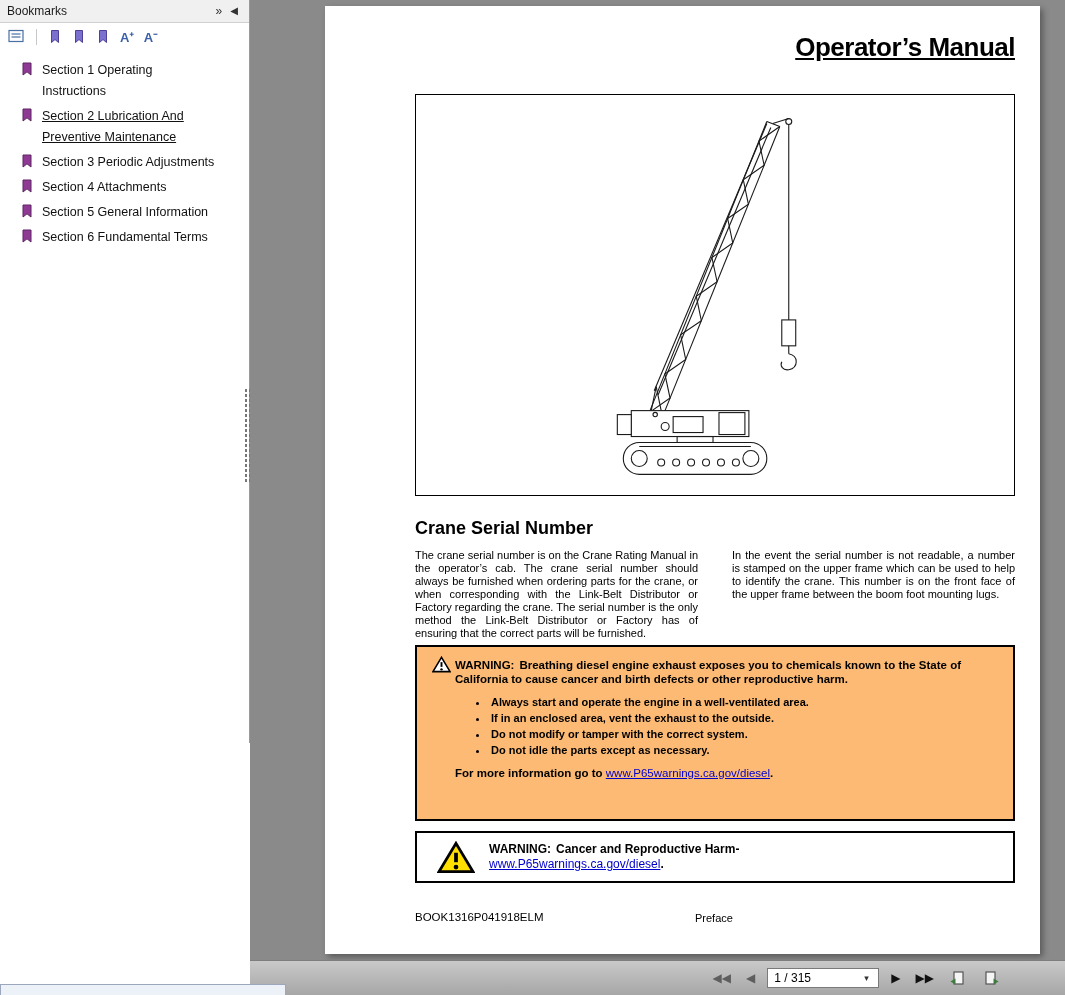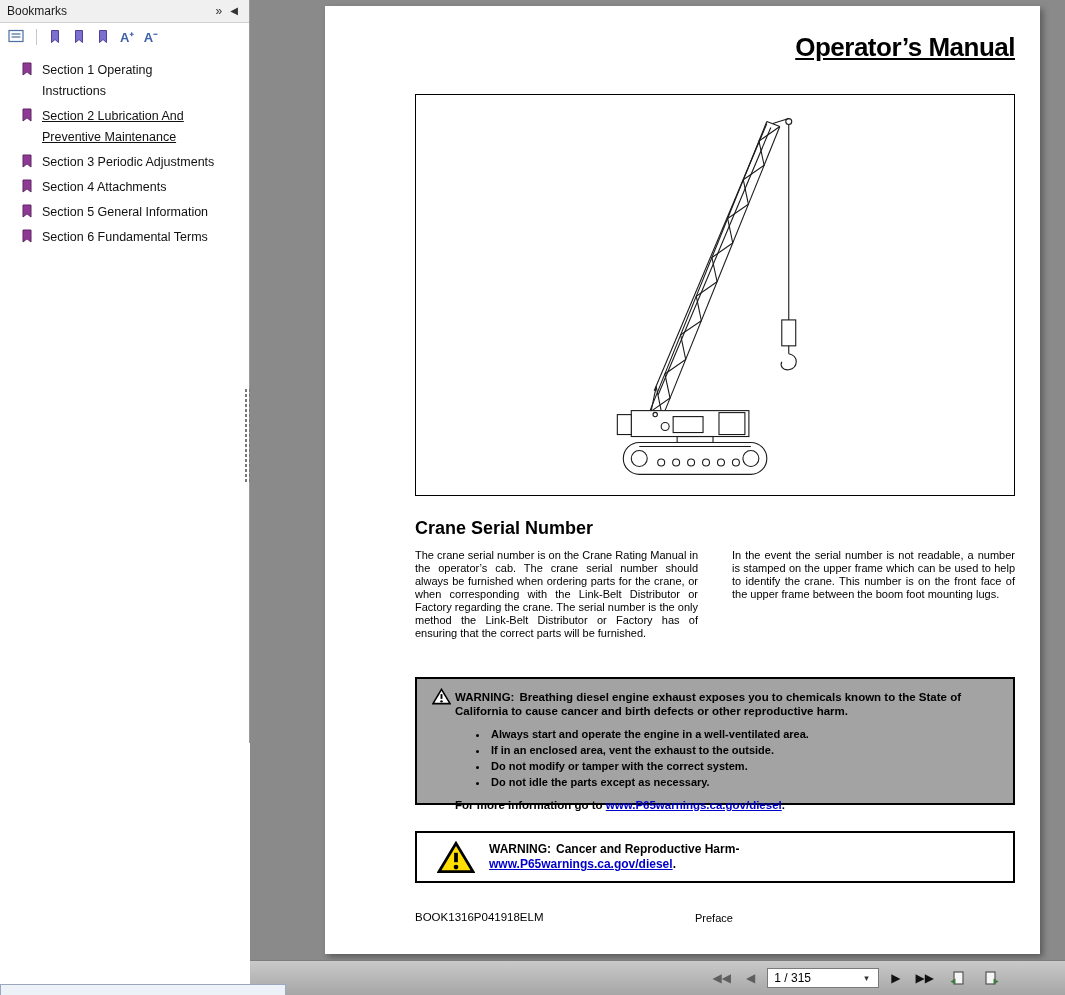--- a/index.html
+++ b/index.html
@@ -35,28 +35,28 @@
   .doc-title { position:absolute; top:26px; right:25px; font-size:26px; font-weight:bold; color:#000; letter-spacing:-0.5px;text-decoration:underline; }
 
   .crane-box { position:absolute; left:90px; top:88px; width:600px; height:402px; border:1.5px solid #000; background:#fff; }
   .crane-box svg { width:100%; height:100%; }
 
   .section-heading { position:absolute; left:90px; top:512px; font-size:18px; font-weight:bold; color:#000; }
 
   .body-cols { position:absolute; left:90px; top:543px; width:600px; display:flex; gap:34px; }
   .body-col { flex:1; font-size:11px; line-height:13px; color:#000; text-align:justify; }
 
-  .warning-box-1 { position:absolute; left:90px; top:671px; width:600px; height:128px; border:2.5px solid #000; background:#a3a3a3; }
+  .warning-box-1 { position:absolute; left:90px; top:639px; width:600px; height:176px; border:2.5px solid #000; background:#fdba74; }
   .wb1-head { position:relative; padding:11px 16px 0 38px; font-size:11.5px; font-weight:bold; line-height:14px; }
   .wb1-tri { position:absolute; left:15px; top:9px; }
   .wb-label { margin-right:5px; }
   .wb1-bullets { margin:8px 0 0 72px; font-size:11px; font-weight:bold; line-height:16px; list-style:disc outside; }
   .wb1-bullets li { padding-left:2px; }
   .wb1-info { margin:9px 0 0 38px; font-size:11.5px; font-weight:bold; }
-  .doc-link { color:#0000cc; text-decoration:underline; font-weight:bold; cursor:pointer; }
+  .doc-link { color:#0000cc; text-decoration:underline; font-weight:normal; cursor:pointer; }
 
   .warning-box-2 { position:absolute; left:90px; top:825px; width:600px; height:52px; border:2.5px solid #000; background:#fff;
     display:flex; align-items:center; padding-left:20px; }
   .wb2-text { margin-left:14px; font-size:12px; font-weight:bold; line-height:15px; }
 
   .footer-book { position:absolute; left:90px; top:905px; font-size:11.5px; color:#000; }
   .footer-page { position:absolute; left:370px; top:906px; font-size:11px; color:#000; }
 
   
   .bottom-bar { position:absolute; left:250px; top:960px; width:815px; height:35px;

